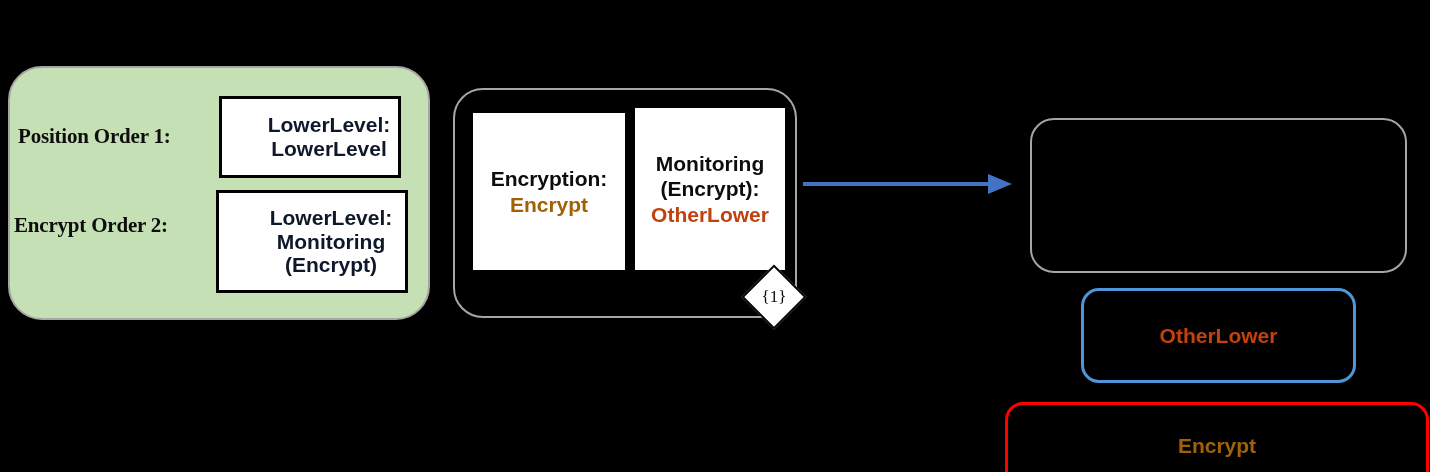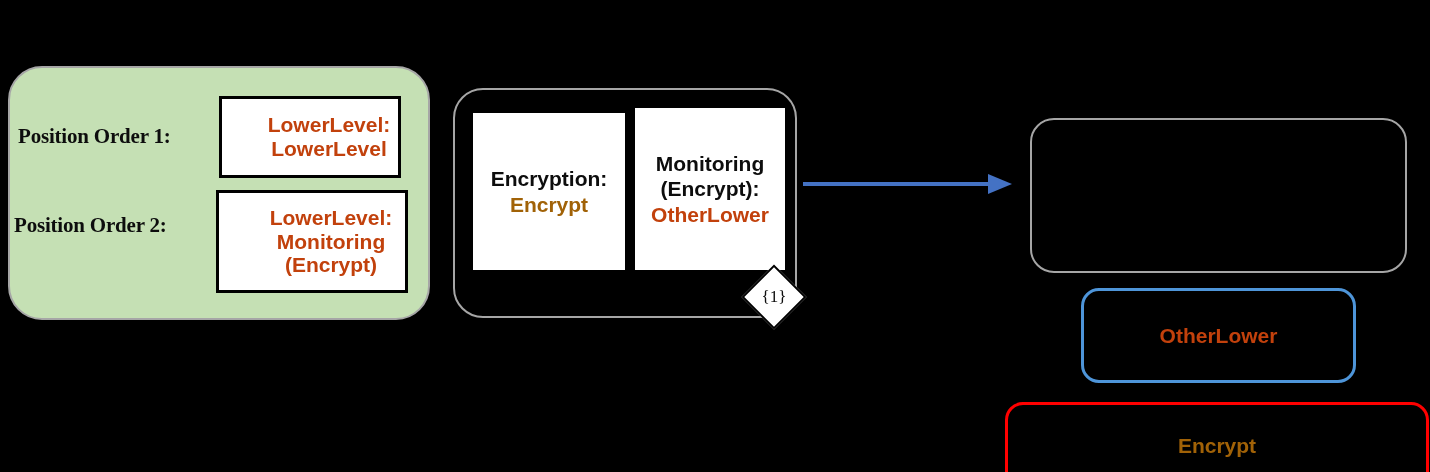--- a/index.html
+++ b/index.html
@@ -64,21 +64,21 @@
   .fold {
     position: absolute;
     right: -1px;
     bottom: -1px;
     width: 0;
     height: 0;
     z-index: 3;
   }
 
   .note-text-main {
-    color: #c2410c;
+    color: #0f172a;
     font-size: 21px;
     font-weight: bold;
     margin-left: 38px;
   }
 
   #note-order-1 { left: 219px; top: 96px; width: 182px; height: 82px; }
   #note-order-2 { left: 216px; top: 190px; width: 192px; height: 103px; }
 
   
   .mid-container {
@@ -182,21 +182,21 @@
 </style>
 </head>
 <body>
 
 <div id="canvas">
 
   <div class="green-panel"></div>
 
   <div class="order-label" id="order-label-1">Position Order 1:</div>
 
-  <div class="order-label" id="order-label-2">Position Order 2:</div>
+  <div class="order-label" id="order-label-2">Encrypt Order 2:</div>
 
   <div class="note note-outline" id="note-order-1">
     <div class="note-body">
       <div class="note-text-main">LowerLevel:</div>
       <div class="note-text-main">LowerLevel</div>
     </div>
     <svg class="fold" width="30" height="30" viewBox="0 0 30 30" style="right:-2px;bottom:-2px;">
       <polygon points="30,0 30,30 0,30" fill="#FFFFFF"></polygon>
       <polygon points="30,2 30,30 4,30" fill="#C9C9C9" stroke="#000000" stroke-width="3"></polygon>
     </svg>

